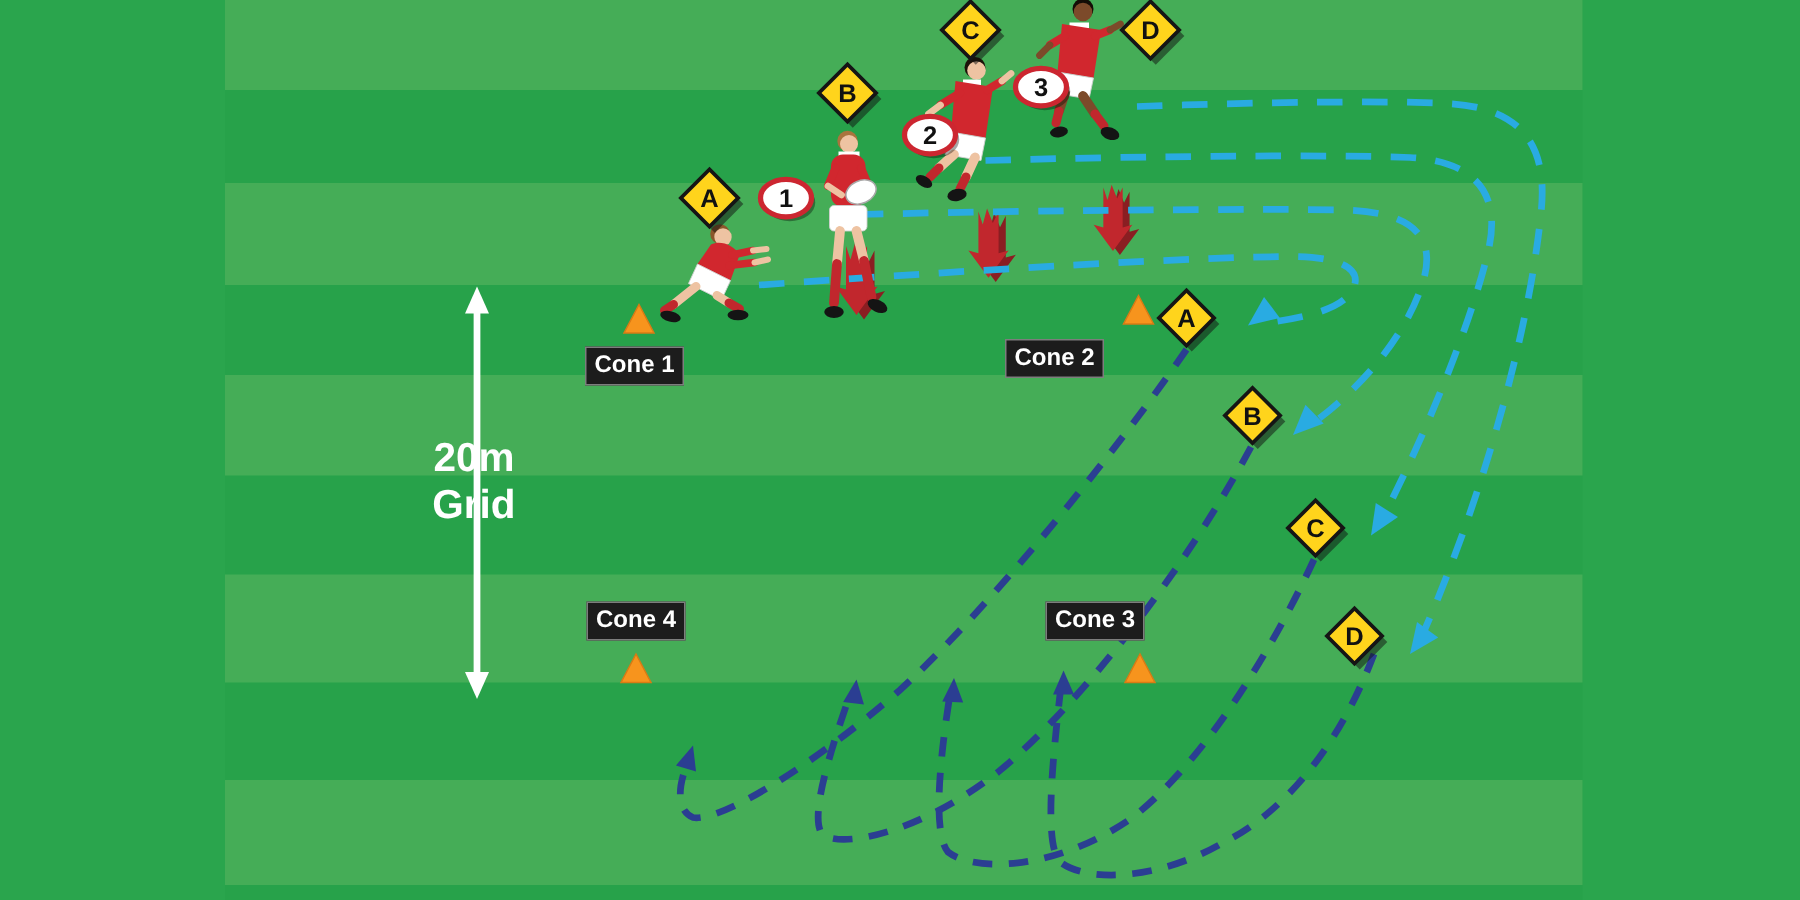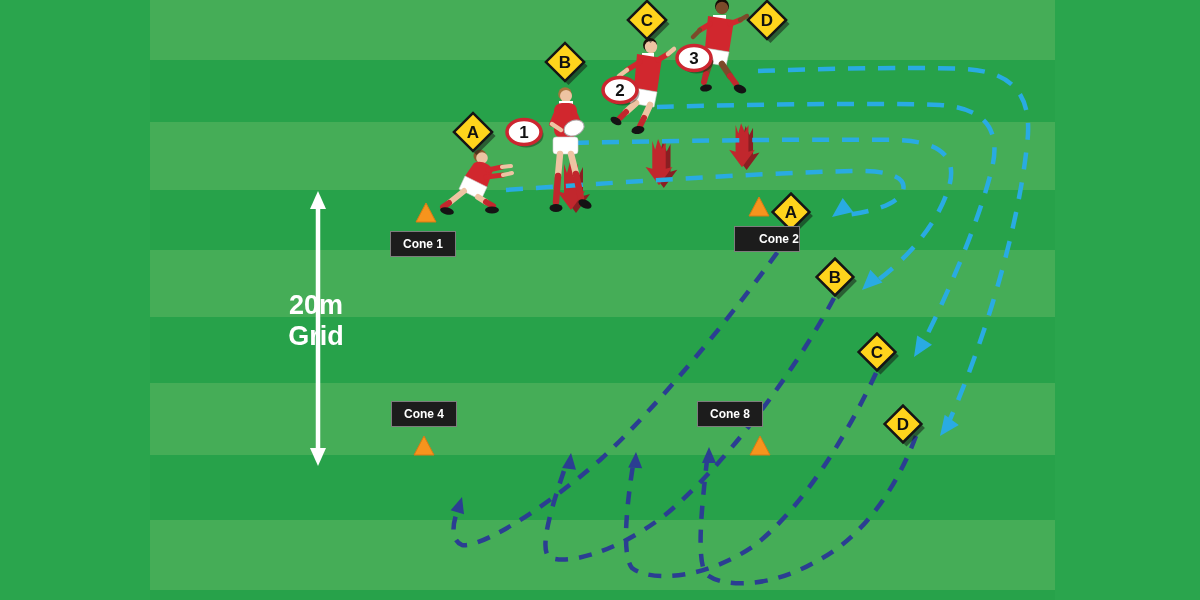--- a/index.html
+++ b/index.html
@@ -21,21 +21,21 @@
   .redarrow{fill:var(--arrow_red,#c1272d);}
   .redarrow-shadow{fill:#8a1e22;}
   .jersey{fill:var(--jersey_red,#d1272e);}
   .jersey-l{stroke:var(--jersey_red,#d1272e);stroke-linecap:round;fill:none;}
   .skin-l{stroke:#eec3a2;stroke-linecap:round;fill:none;}
   .dskin-l{stroke:#7c4a2a;stroke-linecap:round;fill:none;}
   .sock-l{stroke:#c1272d;stroke-linecap:round;fill:none;}
   .boot{fill:#141414;}
   .white-kit{fill:#fff;stroke:#cfcfcf;stroke-width:.6;}
   .lbl{position:absolute;background:var(--label_bg,#1c1c1c);color:#fff;border:1px solid #7d7d7d;
-       font-size:12px;font-weight:bold;width:64px;height:24px;line-height:24px;text-align:center;}
+       font-size:16px;font-weight:bold;width:64px;height:24px;line-height:24px;text-align:center;}
   .realign{position:absolute;left:750px;top:471px;width:220px;height:31px;line-height:31px;text-align:center;
        background:var(--realign_bg,#2e3f9b);color:#e6e9f7;font-size:17px;font-weight:bold;
        box-shadow:-4px 4px 0 rgba(12,22,70,.55);}
   .grid-label{position:absolute;left:266px;top:290px;width:100px;text-align:center;color:#fff;
        font-size:27px;font-weight:bold;}
 </style>
 </head>
 <body>
 
 <div id="stage">
@@ -223,17 +223,17 @@
       <text class="oval-num" y="6">2</text>
     </g>
     <g transform="translate(694,58)">
       <ellipse class="oval-shadow" cx="2.5" cy="3" rx="17" ry="12.5"></ellipse>
       <ellipse class="oval" rx="17" ry="12.5"></ellipse>
       <text class="oval-num" y="6">3</text>
     </g>
   </svg>
 
   <div class="lbl" style="left:390px;top:231px;">Cone 1</div>
-  <div class="lbl" style="left:734px;top:226px;text-align:right;">Cone 2</div>
-  <div class="lbl" style="left:697px;top:401px;">Cone 8</div>
+  <div class="lbl" style="left:670px;top:226px;">Cone 2</div>
+  <div class="lbl" style="left:697px;top:401px;">Cone 3</div>
   <div class="lbl" style="left:391px;top:401px;text-align:center;">Cone 4</div>
   <div class="grid-label">20m Grid</div>
 </div>
 
 </body></html>

